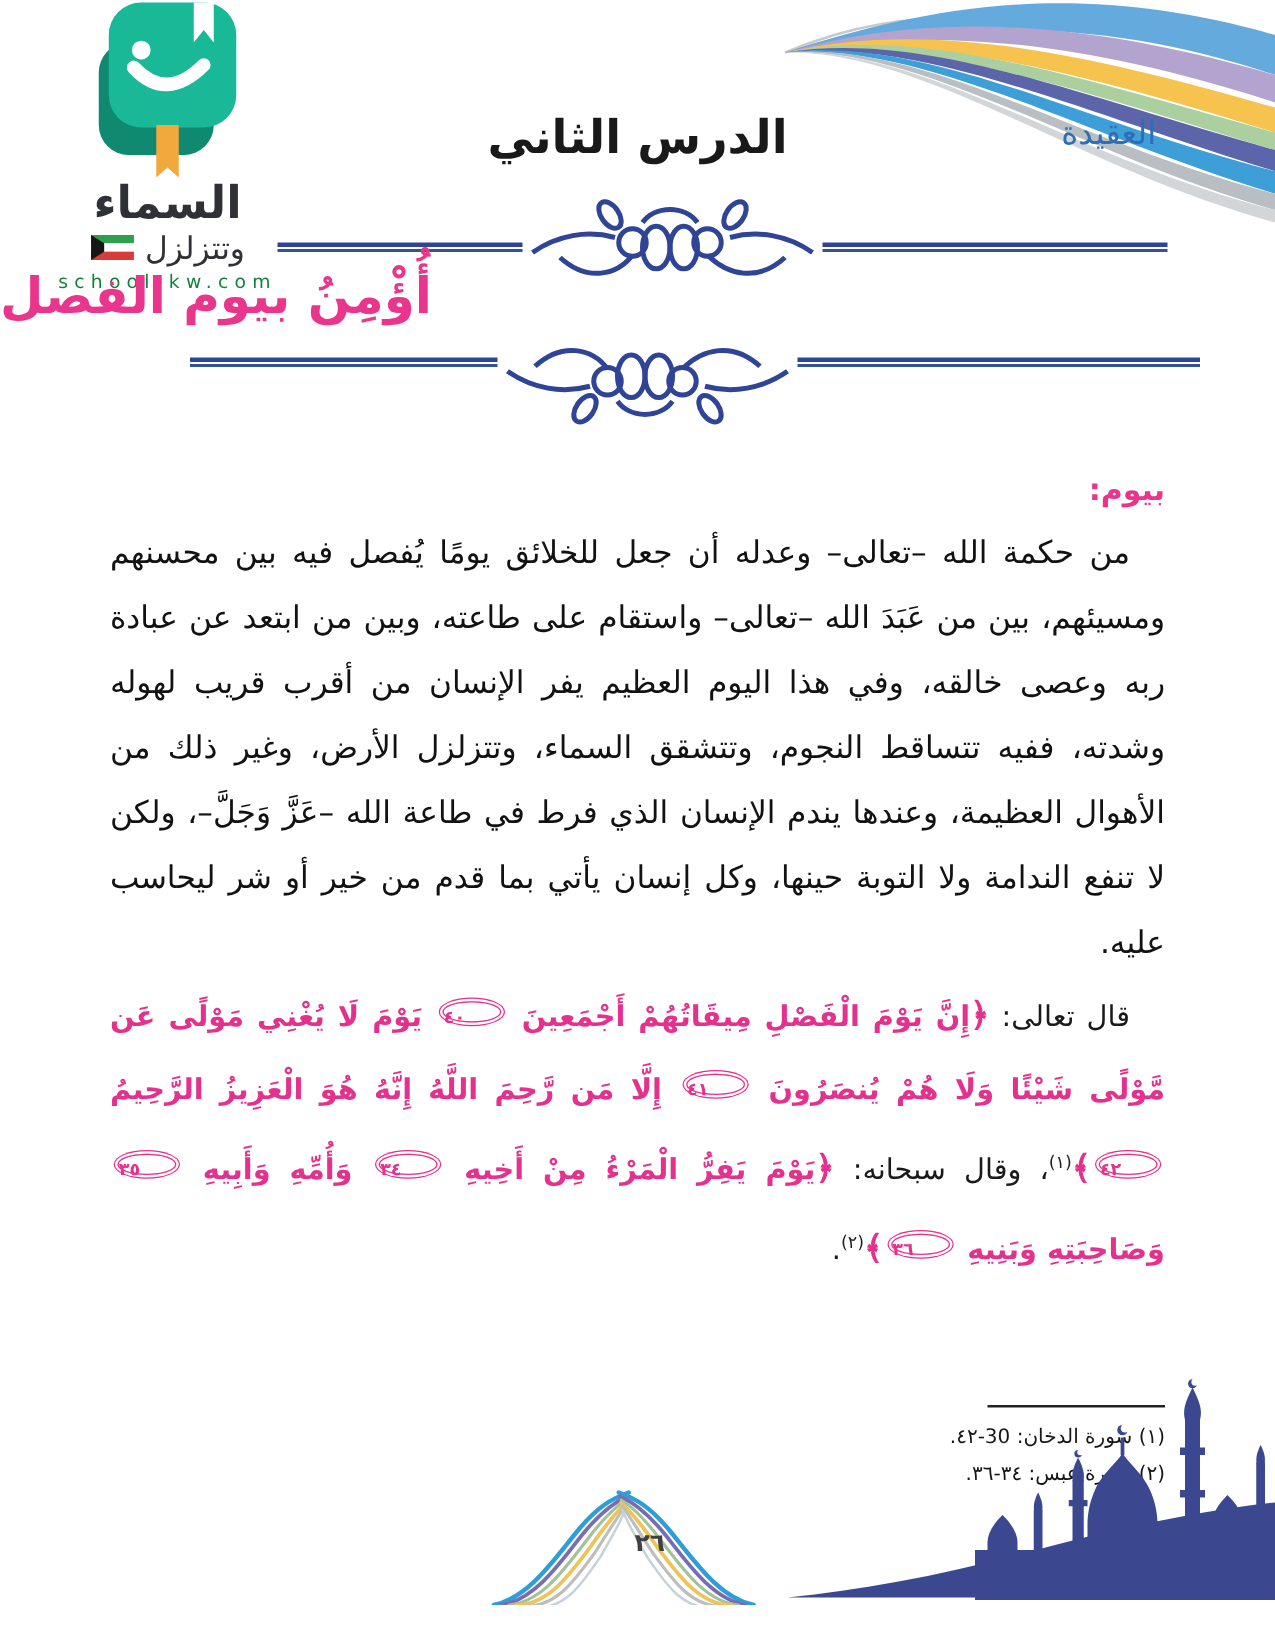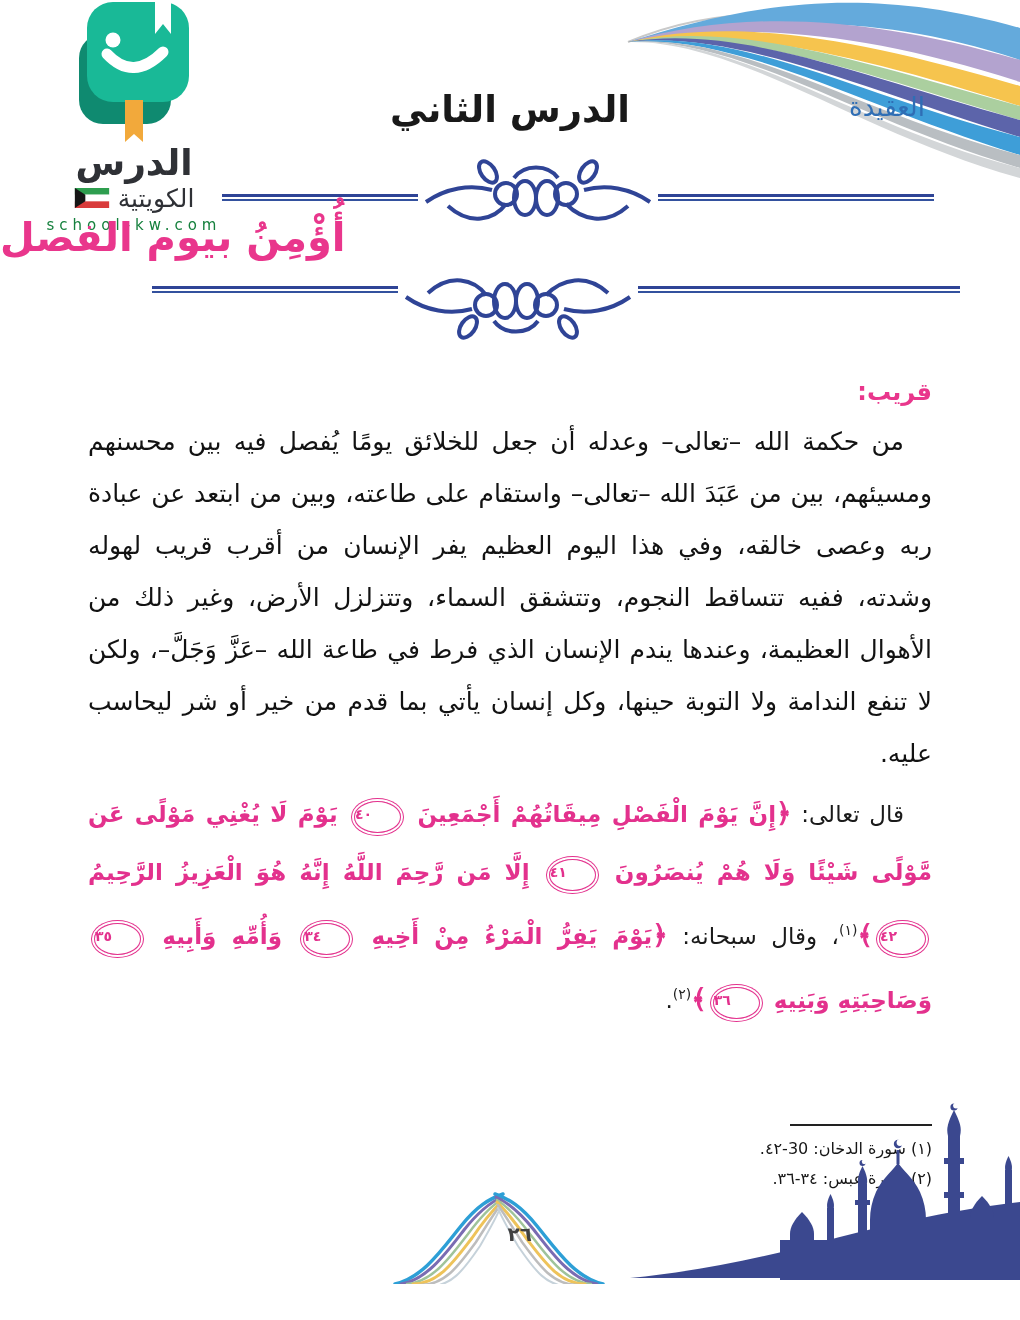--- a/index.html
+++ b/index.html
@@ -48,21 +48,21 @@
     font-size:25px; line-height:52px; text-align:justify; color:#121212;
     text-indent:28px;
   }
   .quran-quote {
     margin-top:4px; font-size:23px; line-height:58px; text-align:justify;
     color:#1a1a1a; text-indent:28px;
   }
   .q-verse { color:#e3318d; font-weight:bold; }
   .vp-bracket { font-size:1.15em; }
   .vp-ayah {
-    display:inline-block; min-width:27px; height:32px; line-height:24px;
+    display:inline-block; min-width:27px; height:17px; line-height:24px;
     border:1.5px solid currentColor; border-radius:50%;
     box-shadow:0 0 0 2px #fff, 0 0 0 3px currentColor;
     font-size:14px; margin:0 6px; vertical-align:3px;
   }
   .q-fnref { font-size:14px; vertical-align:9px; color:#222; font-weight:normal; }
 
   
   .footnote-sep { position:absolute; right:88px; top:1124px; width:142px; border-top:2.5px solid #222; }
   .footnotes { position:absolute; right:88px; top:1134px; width:300px; direction:rtl; text-align:right;
                font-size:16px; line-height:30px; color:#161616; }
@@ -94,29 +94,29 @@
 
   <div class="logo-block">
     <svg class="logo-icon" width="130" height="148" viewBox="0 0 130 148">
       <rect x="10" y="34" width="92" height="90" rx="24" fill="#0f8a70"></rect>
       <rect x="18" y="2" width="102" height="100" rx="26" fill="#19b997"></rect>
       <path d="M56,100 h18 v42 l-9,-8 l-9,8 z" fill="#f2a93b"></path>
       <path d="M86,2 h16 v32 l-8,-10 l-8,10 z" fill="#ffffff"></path>
       <circle cx="44" cy="40" r="7.5" fill="#ffffff"></circle>
       <path d="M38,54 Q64,82 94,52" stroke="#ffffff" stroke-width="11" fill="none" stroke-linecap="round"></path>
     </svg>
-    <div class="logo-name">الدرس</div>
+    <div class="logo-name">السماء</div>
     <div class="logo-sub">
       <svg width="36" height="20" viewBox="0 0 36 21">
         <rect x="0" y="0" width="36" height="7" fill="#2e9e4f"></rect>
         <rect x="0" y="7" width="36" height="7" fill="#ffffff"></rect>
         <rect x="0" y="14" width="36" height="7" fill="#d93b3b"></rect>
         <polygon points="0,0 11,7 11,14 0,21" fill="#161616"></polygon>
       </svg>
-      <span class="sub-text">الكويتية</span>
+      <span class="sub-text">وتتزلزل</span>
     </div>
     <div class="logo-web">school-kw.com</div>
   </div>
 
   <div class="lesson-title">الدرس الثاني</div>
 
   <div class="divider divider-top">
     <div class="hline left"></div>
     <div class="hline right"></div>
     <svg class="flourish" width="240" height="80" viewBox="0 0 240 80">
@@ -152,21 +152,21 @@
         <path d="M8,26 C28,40 52,44 74,38"></path>
         <path d="M232,26 C212,40 188,44 166,38"></path>
         <ellipse cx="70" cy="56" rx="7" ry="12" transform="rotate(35 70 56)"></ellipse>
         <ellipse cx="170" cy="56" rx="7" ry="12" transform="rotate(-35 170 56)"></ellipse>
         <path d="M96,50 C106,64 130,64 140,50"></path>
       </g>
     </svg>
   </div>
 
   <div class="content">
-    <div class="intro-heading">قريب:</div>
+    <div class="intro-heading">بيوم:</div>
     <p class="intro-paragraph">من حكمة الله –تعالى– وعدله أن جعل للخلائق يومًا يُفصل فيه بين محسنهم ومسيئهم، بين من عَبَدَ الله –تعالى– واستقام على طاعته، وبين من ابتعد عن عبادة ربه وعصى خالقه، وفي هذا اليوم العظيم يفر الإنسان من أقرب قريب لهوله وشدته، ففيه تتساقط النجوم، وتتشقق السماء، وتتزلزل الأرض، وغير ذلك من الأهوال العظيمة، وعندها يندم الإنسان الذي فرط في طاعة الله –عَزَّ وَجَلَّ–، ولكن لا تنفع الندامة ولا التوبة حينها، وكل إنسان يأتي بما قدم من خير أو شر ليحاسب عليه.</p>
     <p class="quran-quote">
       <span class="q-intro">قال تعالى: </span><span class="q-verse"><span class="vp vp-bracket">﴿</span><span class="vp vp-text">إِنَّ يَوْمَ الْفَصْلِ مِيقَاتُهُمْ أَجْمَعِينَ </span><span class="vp vp-ayah">٤٠</span><span class="vp vp-text"> يَوْمَ لَا يُغْنِي مَوْلًى عَن مَّوْلًى شَيْئًا وَلَا هُمْ يُنصَرُونَ </span><span class="vp vp-ayah">٤١</span><span class="vp vp-text"> إِلَّا مَن رَّحِمَ اللَّهُ إِنَّهُ هُوَ الْعَزِيزُ الرَّحِيمُ </span><span class="vp vp-ayah">٤٢</span><span class="vp vp-bracket">﴾</span></span><span class="q-fnref">(١)</span><span class="q-intro">، وقال سبحانه: </span><span class="q-verse"><span class="vp vp-bracket">﴿</span><span class="vp vp-text">يَوْمَ يَفِرُّ الْمَرْءُ مِنْ أَخِيهِ </span><span class="vp vp-ayah">٣٤</span><span class="vp vp-text"> وَأُمِّهِ وَأَبِيهِ </span><span class="vp vp-ayah">٣٥</span><span class="vp vp-text"> وَصَاحِبَتِهِ وَبَنِيهِ </span><span class="vp vp-ayah">٣٦</span><span class="vp vp-bracket">﴾</span></span><span class="q-fnref">(٢)</span><span class="q-intro">.</span>
     </p>
   </div>
 
   <div class="footnote-sep"></div>
   <div class="footnotes">
     <div>(١) سورة الدخان: 30-٤٢.</div>
     <div>(٢) سورة عبس: ٣٤-٣٦.</div>

